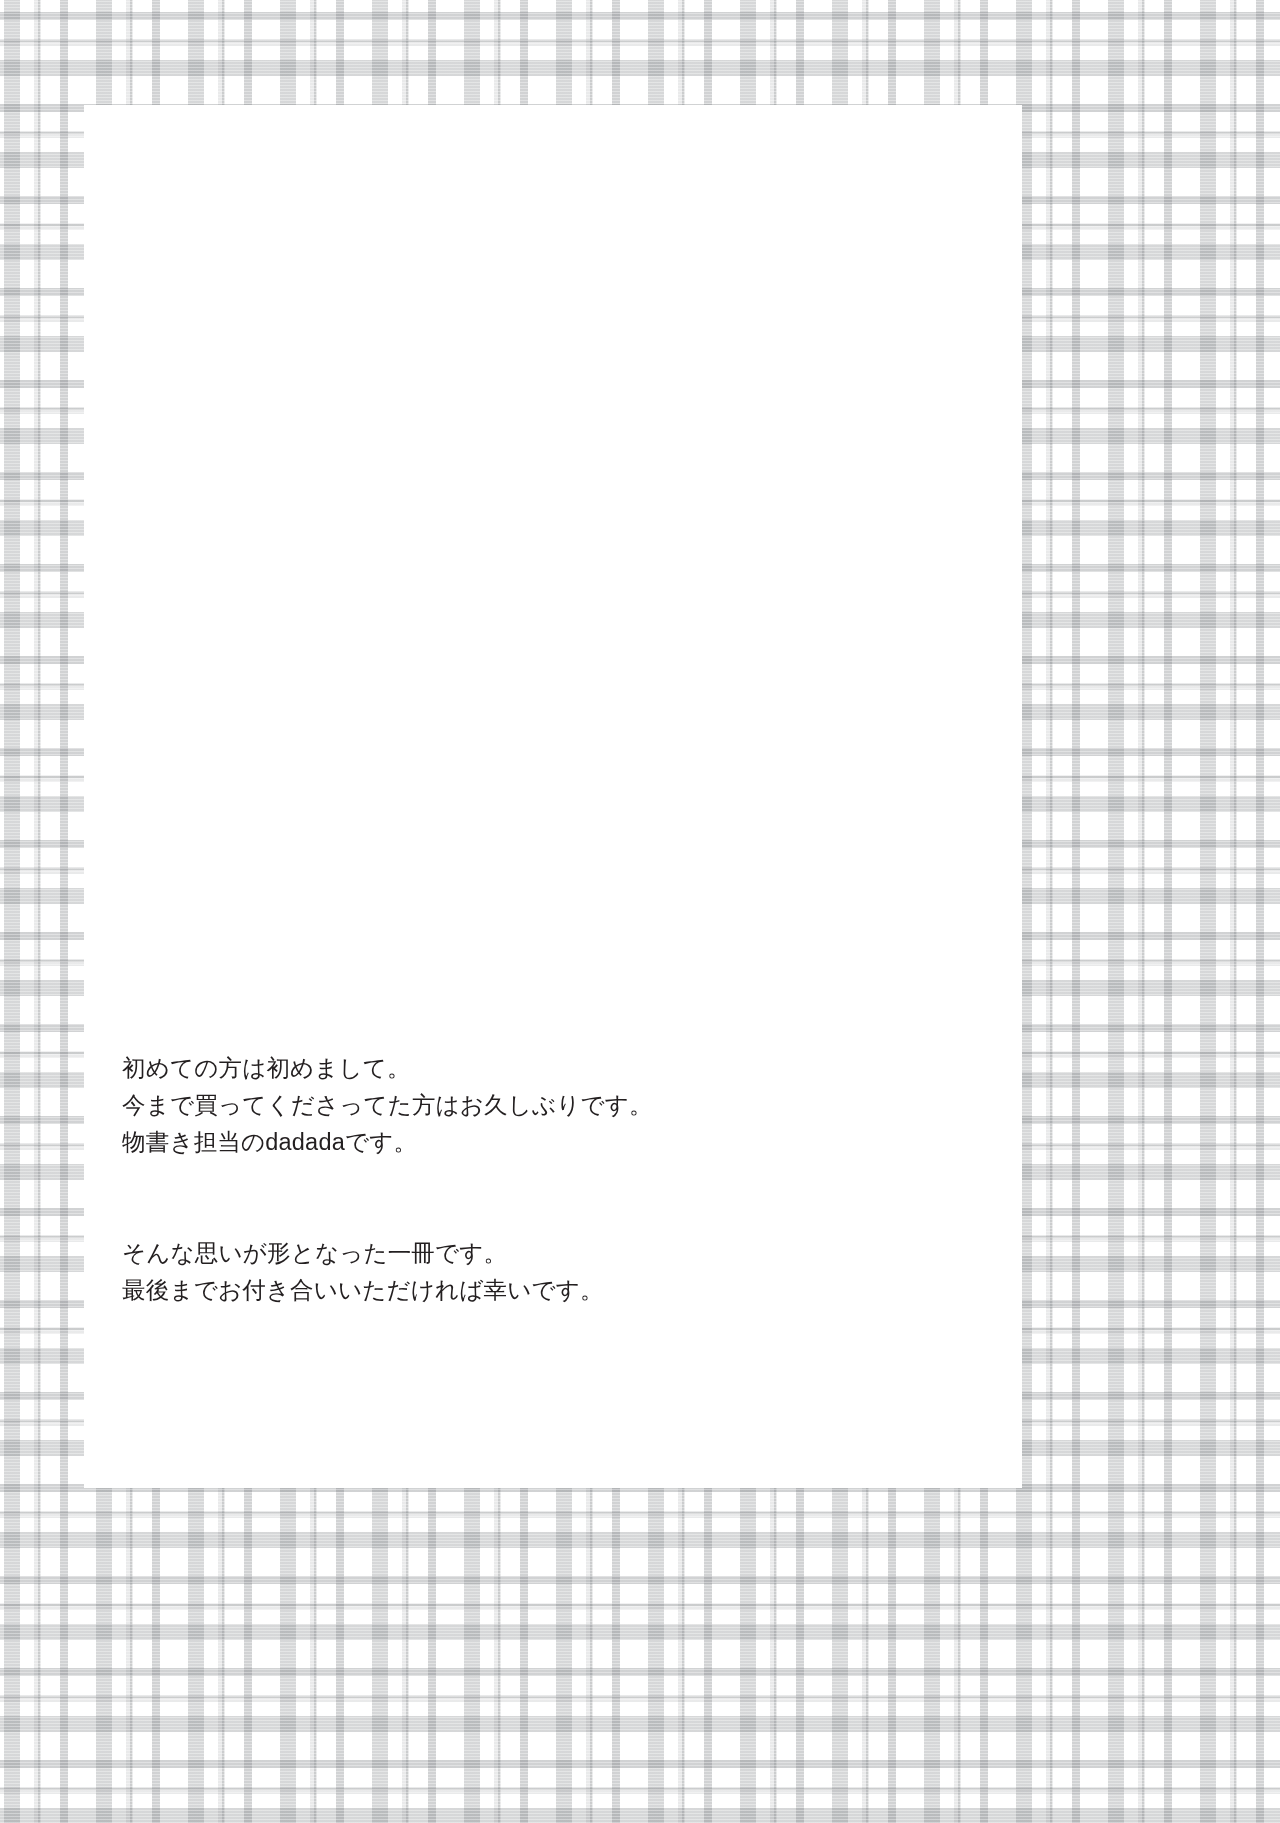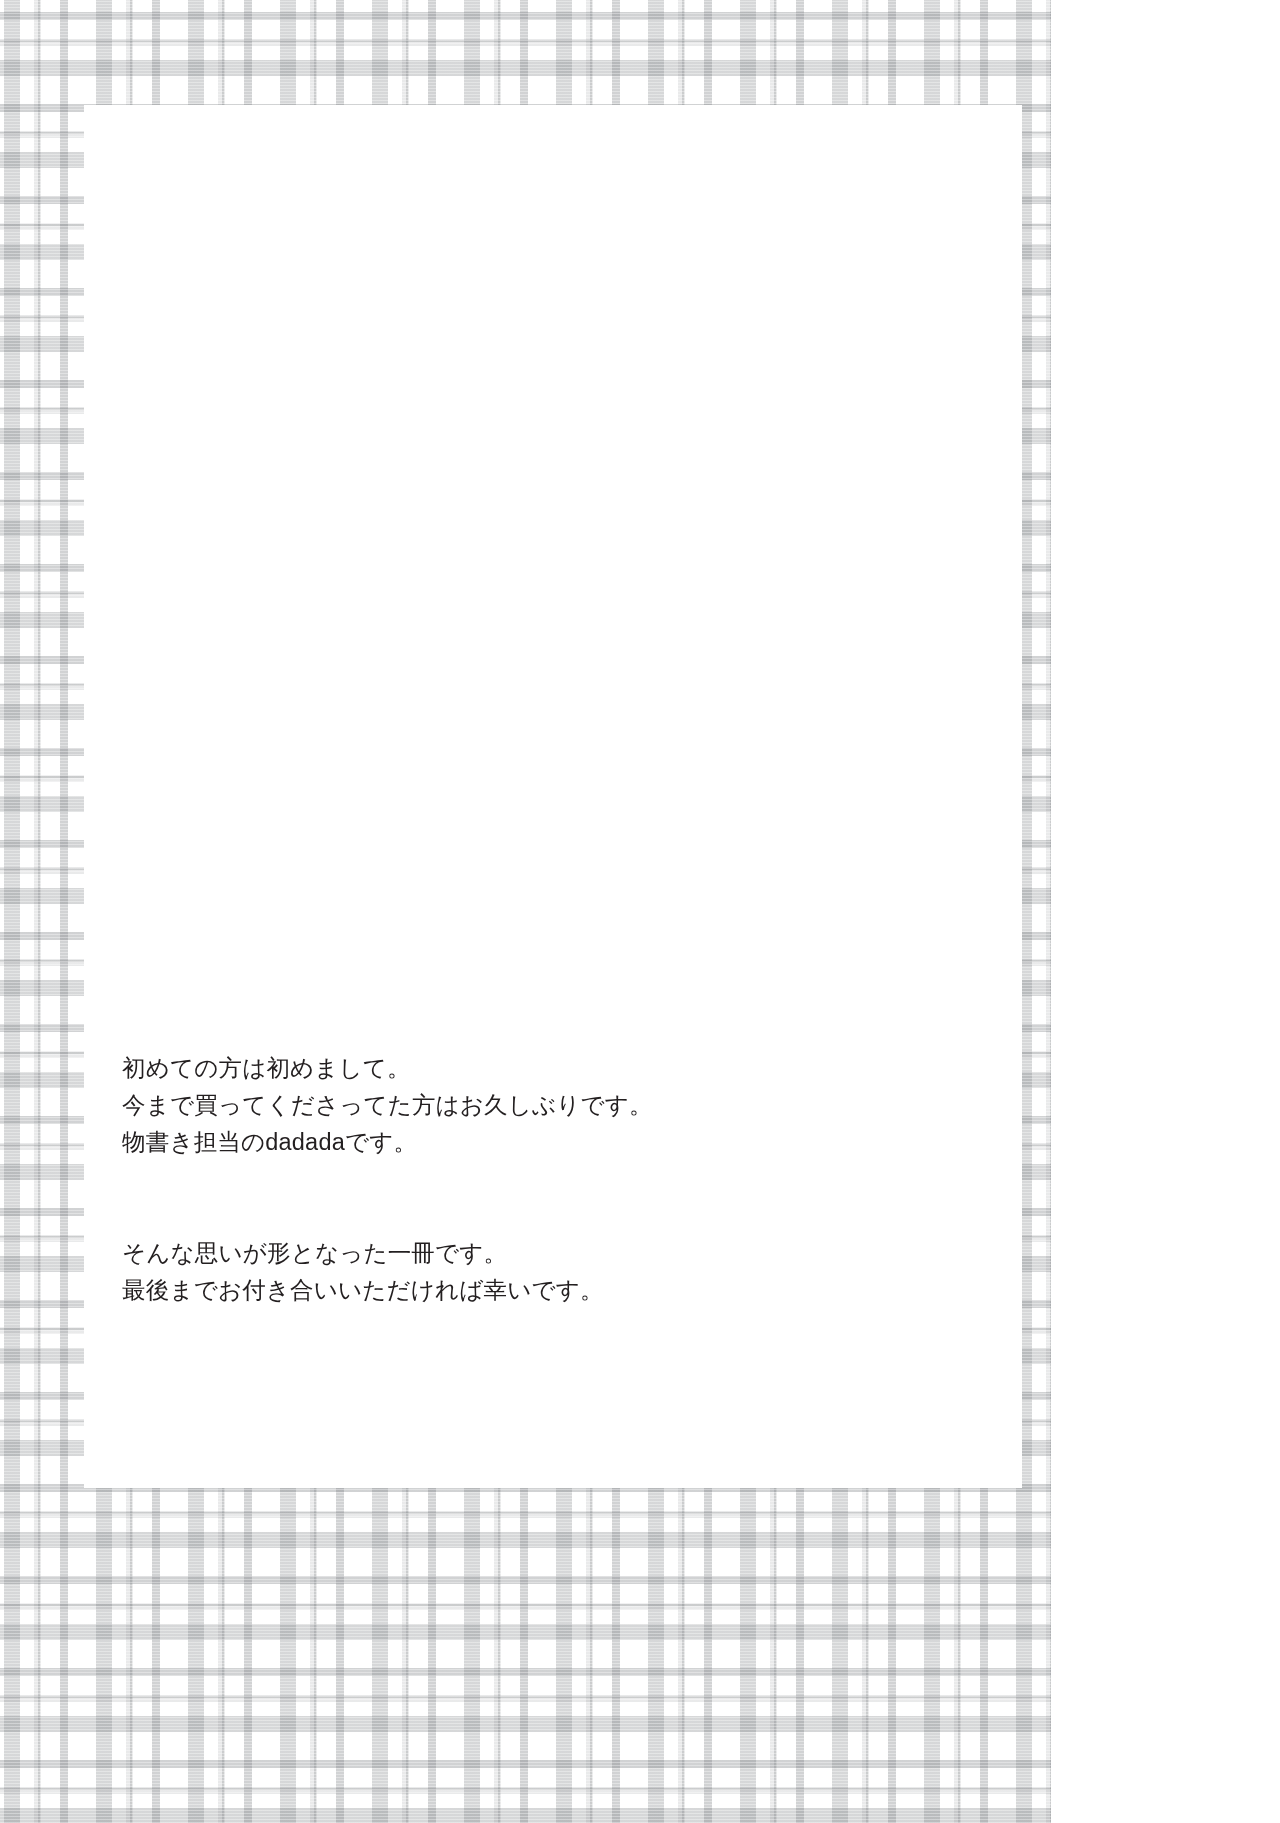--- a/index.html
+++ b/index.html
@@ -2,21 +2,21 @@
 <html><head>
 <meta charset="utf-8">
 <style>
   html, body {
     margin: 0;
     padding: 0;
     background: #ffffff;
   }
   .page {
     position: relative;
-    width: 1051px;
+    width: 1280px;
     height: 1823px;
     overflow: hidden;
     background: #ffffff;
     font-family: "Liberation Sans", sans-serif;
   }
 
   
   .plaid {
     position: absolute;
     inset: 0;

